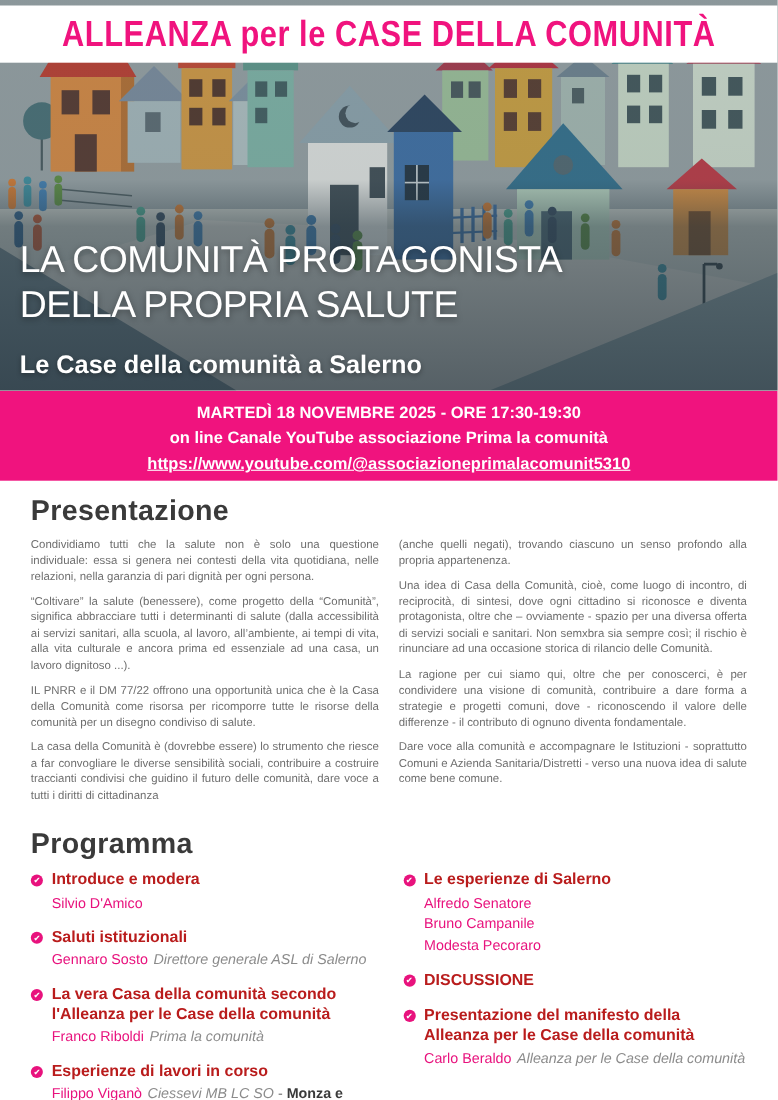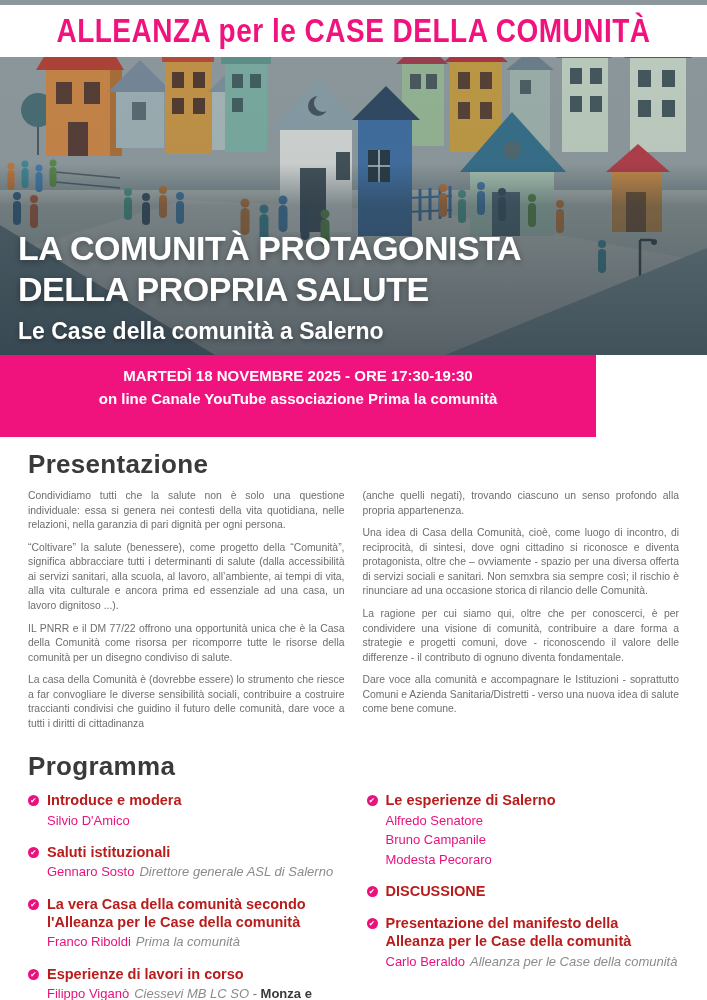--- a/index.html
+++ b/index.html
@@ -13,28 +13,28 @@
   .hero-shade { position:absolute; inset:0;
     background:linear-gradient(180deg,
       rgba(84,98,104,0.18) 0%,
       rgba(84,98,104,0.22) 46%,
       rgba(47,63,72,0.58) 58%,
       rgba(38,53,63,0.74) 100%); }
   .banner { position:absolute; top:5px; left:0; right:0; height:52px; background:#ffffff;
     display:flex; align-items:center; justify-content:center; }
   .banner-title { color:#f0137e; font-size:28px; font-weight:800; letter-spacing:0.5px;
     transform:scaleY(1.18); white-space:nowrap; }
-  .hero-title { position:absolute; left:18px; top:228px; color:#ffffff; font-size:34px;
-    font-weight:700; line-height:1.2; letter-spacing:-0.5px;
+  .hero-title { position:absolute; left:18px; top:216px; color:#ffffff; font-size:34px;
+    font-weight:400; line-height:1.2; letter-spacing:-0.5px;
     text-shadow:0 2px 6px rgba(0,0,0,0.35); }
   .hero-subtitle { position:absolute; left:18px; top:318px; color:#ffffff; font-size:23px;
     font-weight:700; text-shadow:0 2px 5px rgba(0,0,0,0.35);text-align:center; }
 
   
-  .event-bar { width:596px; height:82px; background:#f0137e; color:#ffffff; text-align:center;
+  .event-bar { width:707px; height:82px; background:#f0137e; color:#ffffff; text-align:center;
     padding-top:9px; }
   .event-line { font-size:15px; font-weight:700; line-height:23px; }
   .event-link { font-size:15px; font-weight:700; line-height:23px; color:#ffffff;
     text-decoration:underline; display:inline-block; }
 
   
   .content { padding:0 28px; }
   .section-heading { text-align:left; color:#3a3a3a; font-size:26px; font-weight:600;
     margin:12px 0 9px; letter-spacing:0.3px; }
   .pres-cols { display:flex; gap:18px;justify-content:flex-end; }
@@ -266,20 +266,21 @@
     <div class="hero-title">
       <div>LA COMUNITÀ PROTAGONISTA</div>
       <div>DELLA PROPRIA SALUTE</div>
     </div>
     <div class="hero-subtitle">Le Case della comunità a Salerno</div>
   </div>
 
   <div class="event-bar">
     <div class="event-line">MARTEDÌ 18 NOVEMBRE 2025 - ORE 17:30-19:30</div>
     <div class="event-line">on line Canale YouTube associazione Prima la comunità</div>
+    <a class="event-link" href="#">https://www.youtube.com/@associazioneprimalacomunit5310</a>
   </div>
 
   <div class="content">
     <h2 class="section-heading">Presentazione</h2>
     <div class="pres-cols" id="pres-cols">
         <div class="pres-col">
           <p>Condividiamo tutti che la salute non è solo una questione individuale: essa si genera nei contesti della vita quotidiana, nelle relazioni, nella garanzia di pari dignità per ogni persona.</p>
           <p>“Coltivare” la salute (benessere), come progetto della “Comunità”, significa abbracciare tutti i determinanti di salute (dalla accessibilità ai servizi sanitari, alla scuola, al lavoro, all’ambiente, ai tempi di vita, alla vita culturale e ancora prima ed essenziale ad una casa, un lavoro dignitoso ...).</p>
           <p>IL PNRR e il DM 77/22 offrono una opportunità unica che è la Casa della Comunità come risorsa per ricomporre tutte le risorse della comunità per un disegno condiviso di salute.</p>
           <p>La casa della Comunità è (dovrebbe essere) lo strumento che riesce a far convogliare le diverse sensibilità sociali, contribuire a costruire traccianti condivisi che guidino il futuro delle comunità, dare voce a tutti i diritti di cittadinanza</p>

